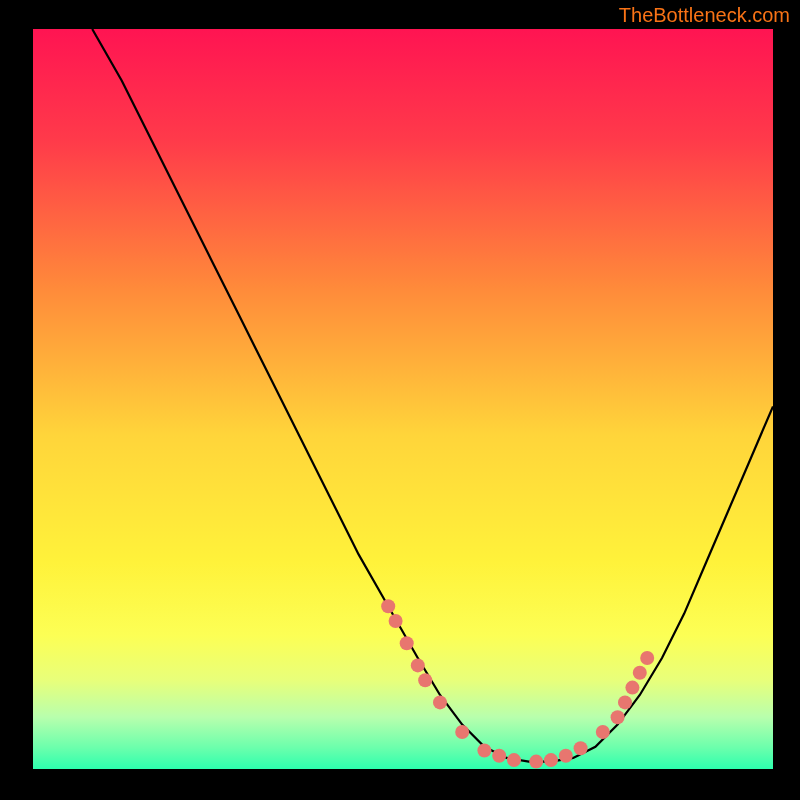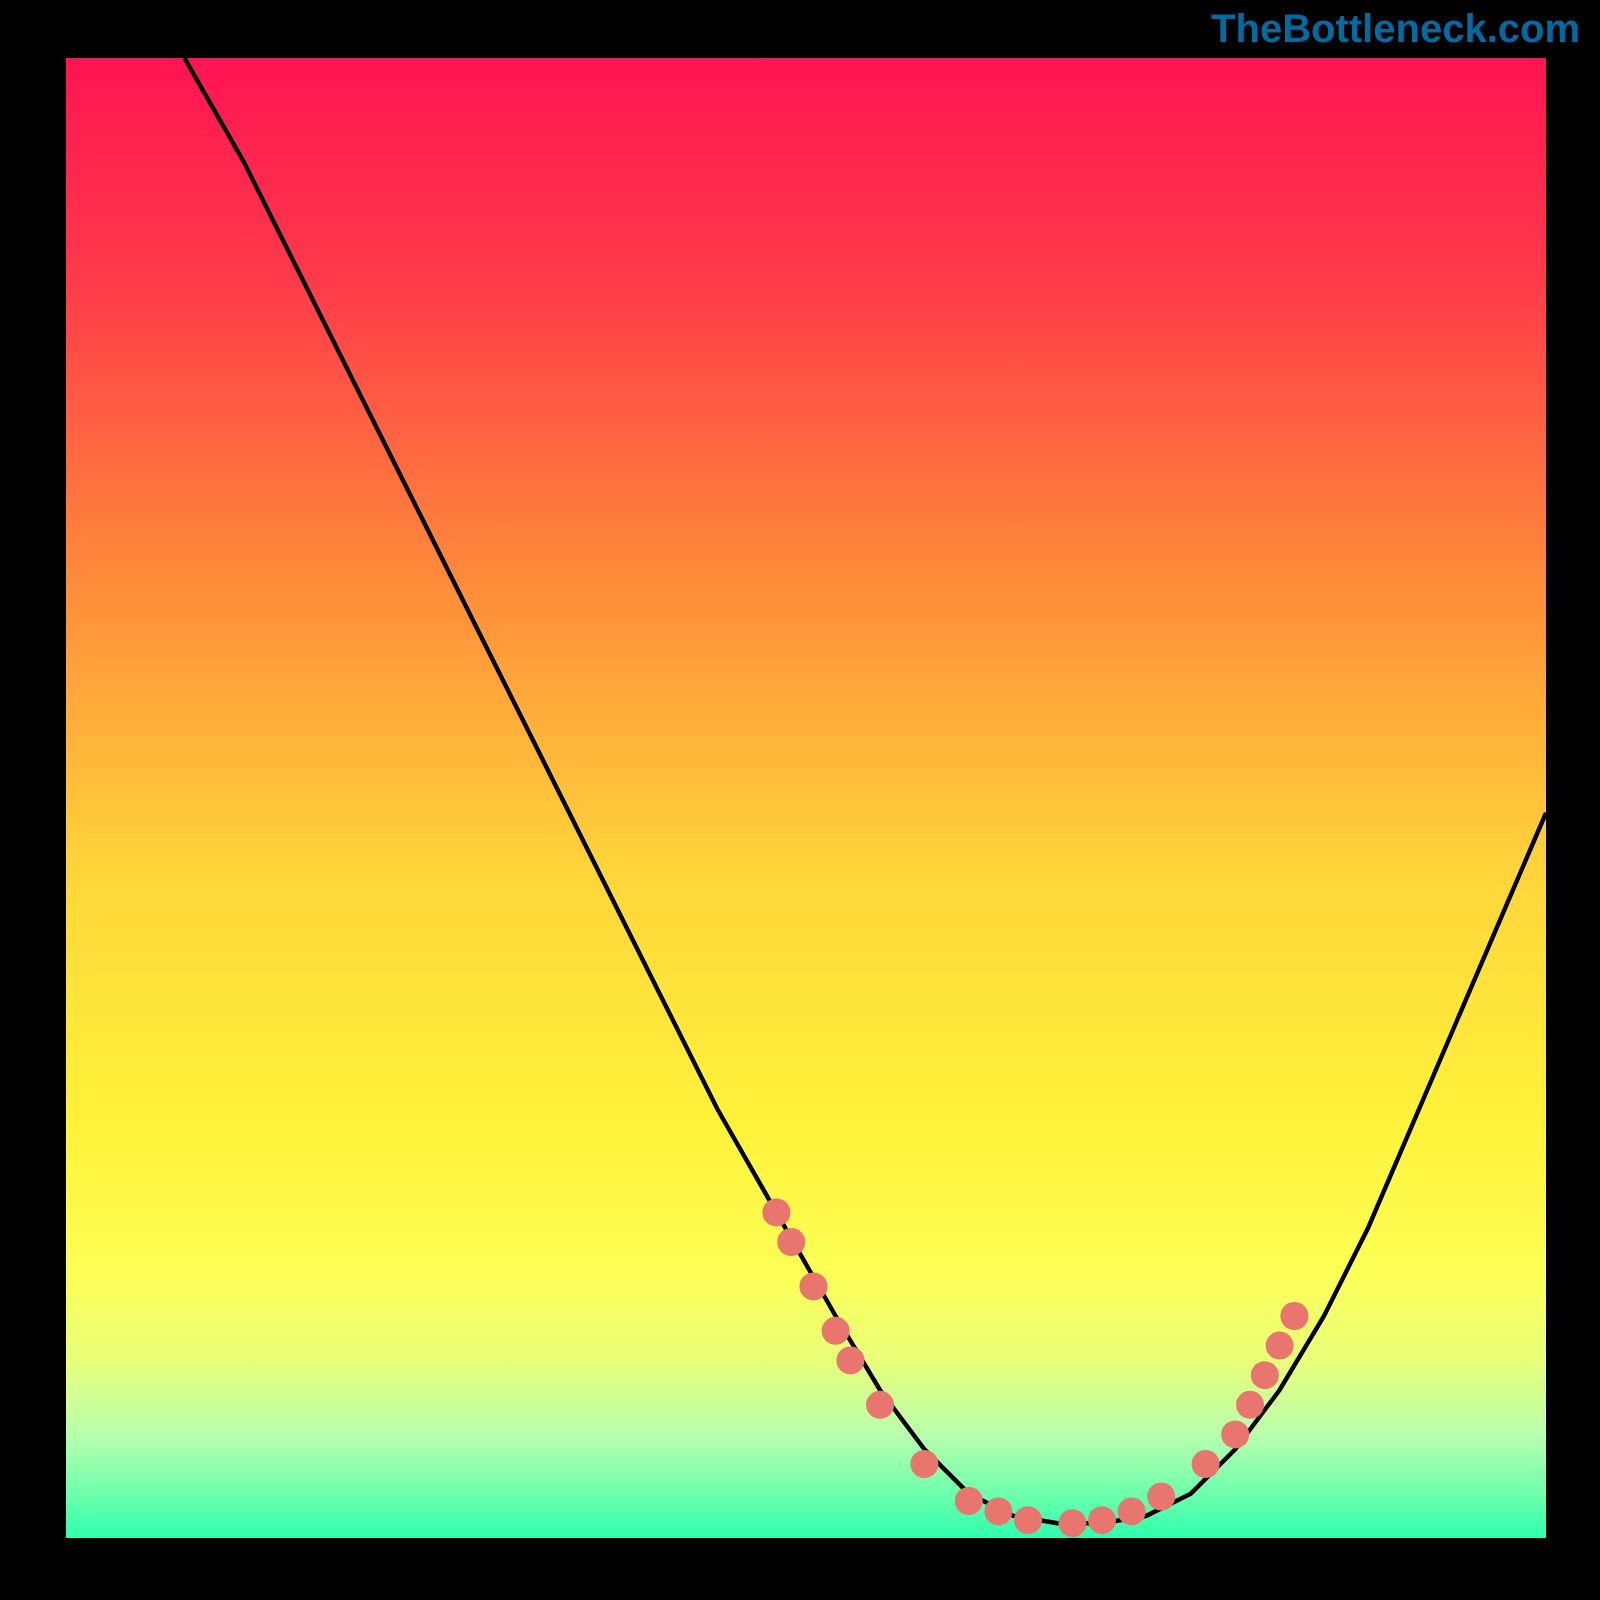--- a/index.html
+++ b/index.html
@@ -14,23 +14,23 @@
   .container {
     position: relative;
     width: 800px;
     height: 800px;
     background: #000;
   }
   .watermark {
     position: absolute;
     top: 4px;
     right: 10px;
-    color: #0369a1;
+    color: #f97316;
     font-size: 20px;
-    font-weight: bold;
+    font-weight: normal;
     z-index: 10;
     margin-left: 36px;
   }
   .plot-area {
     position: absolute;
     left: 33px;
     top: 29px;
     width: 740px;
     height: 740px;
   }

